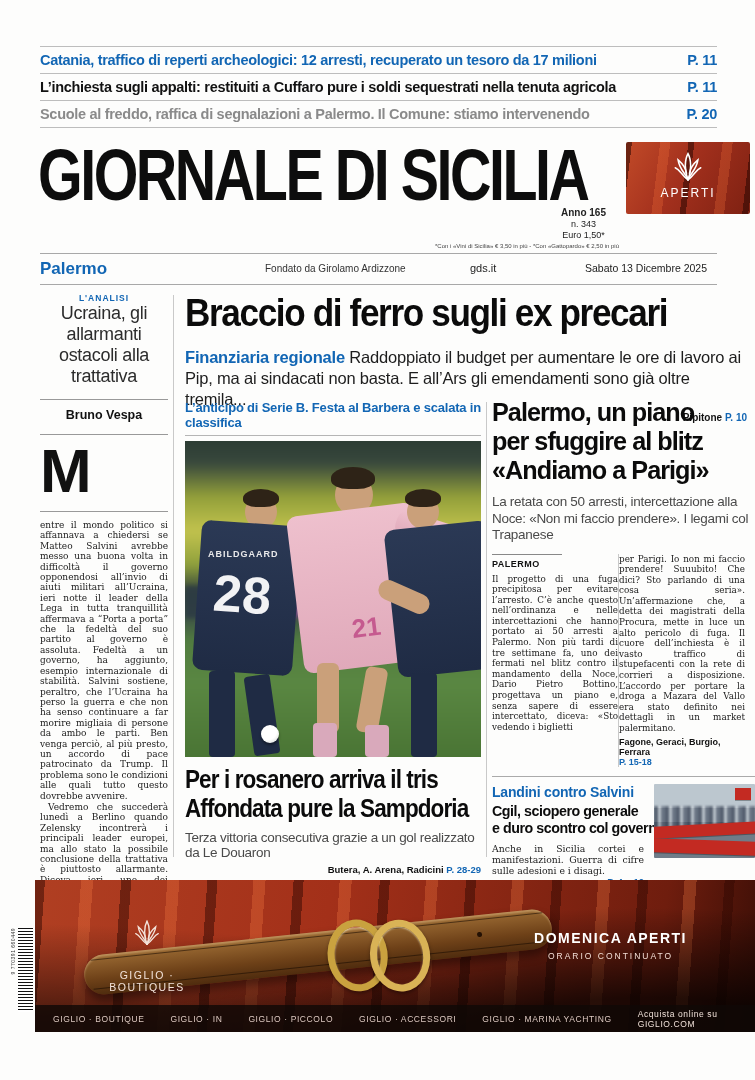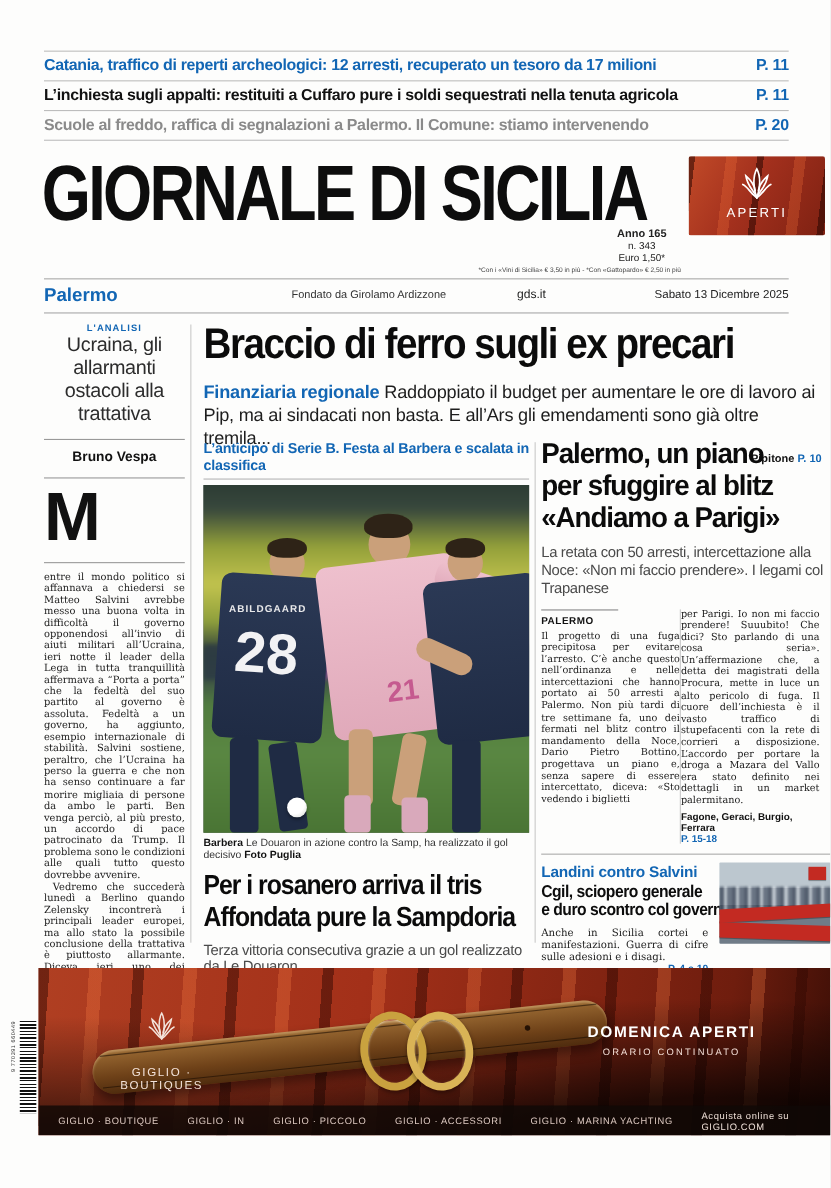--- a/index.html
+++ b/index.html
@@ -31,21 +31,21 @@
         linear-gradient(120deg,#c14a28 0%,#a3301d 45%,#7e2112 100%);}
   .giglio-inner{position:absolute;left:0;right:0;top:8px;text-align:center;color:#fff;}
   .giglio-inner svg{display:block;margin:0 auto;}
   .giglio-word{font-size:12px;letter-spacing:2px;margin-top:2px;color:#fff;}
 
   
   .folio{left:40px;right:38px;top:253px;height:30px;border-top:1px solid #a8a8a8;border-bottom:1px solid #a8a8a8;}
   .folio-ed{left:0;top:5px;color:#1266b4;font-weight:bold;font-size:17px;}
   .folio-found{left:225px;top:9px;font-size:10px;color:#333;}
   .folio-site{left:430px;top:8px;font-size:11px;color:#222;}
-  .folio-date{right:0;top:8px;font-size:10.5px;color:#222;}
+  .folio-date{right:10px;top:8px;font-size:10.5px;color:#222;}
 
   
   .lead{left:185px;top:291px;width:562px;}
   .lead-h{font-size:39px;font-weight:900;letter-spacing:-1.5px;transform:scale(0.9,1);transform-origin:left top;white-space:nowrap;color:#0b0b0b;}
   .lead-sf{margin-top:12px;font-size:16.5px;line-height:21px;color:#1d1d1d;letter-spacing:-0.2px;}
   .lead-sf .kick{color:#1266b4;font-weight:bold;}
   .lead-by{text-align:right;font-size:10px;margin-top:2px;}
   .by-name{font-weight:bold;color:#111;}
   .by-page{color:#1266b4;font-weight:bold;}
 
@@ -268,25 +268,20 @@
         <div class="head" style="left:30px;top:4px;width:32px;height:34px;"></div>
         <div class="hair" style="left:28px;top:-2px;width:36px;height:18px;"></div>
         <div class="torso navy" style="left:14px;top:34px;width:104px;height:148px;transform:rotate(-6deg);"></div>
         <div class="torso" style="left:0px;top:96px;width:54px;height:20px;transform:rotate(24deg);background:#caa07a;border-radius:10px;"></div>
         <div class="sock" style="left:34px;top:182px;width:26px;height:84px;"></div>
       </div>
 
       <div class="ball" style="left:76px;bottom:14px;"></div>
     </div>
 
-    <div class="caption">
-      <b>Barbera</b>
-      <span>Le Douaron in azione contro la Samp, ha realizzato il gol decisivo</span>
-      <b>Foto Puglia</b>
-    </div>
 
     <div class="match-h">
       <div>Per i rosanero arriva il tris</div>
       <div>Affondata pure la Sampdoria</div>
     </div>
     <div class="match-sf">Terza vittoria consecutiva grazie a un gol realizzato da Le Douaron</div>
     <div class="match-by">
       <span class="by-name">Butera, A. Arena, Radicini</span>
       <span class="by-page">P. 28-29</span>
     </div>

